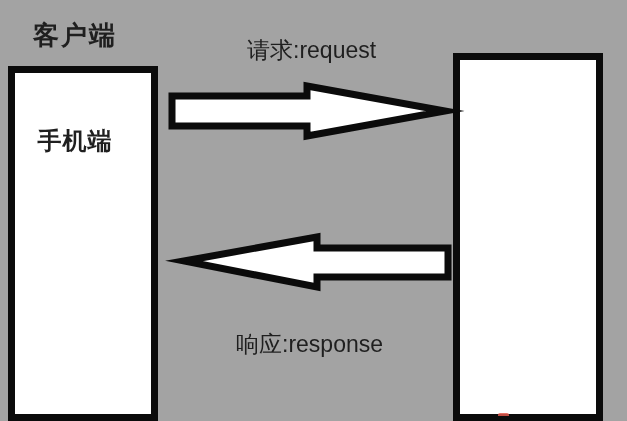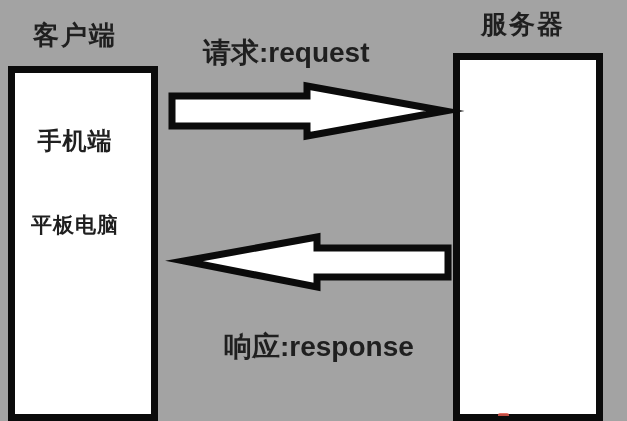--- a/index.html
+++ b/index.html
@@ -55,28 +55,29 @@
     letter-spacing: 1px;
     white-space: nowrap;
     color: #1f1f1f;
   }
   .item-phone   { left: 8px;   top: 129px; font-size: 24px; }
   .item-pc      { left: 8px;   top: 172px; font-size: 24px; }
   .item-tablet  { left: 8px;   top: 214px; font-size: 21px; }
   .item-website { left: 453px; top: 131px; font-size: 25px; }
   .arrow-label {
     position: absolute;
-    font-size: 28px;
-    font-weight: 700;
+    font-size: 23px;
+    font-weight: 400;
     line-height: 1.15;
     white-space: nowrap;
     color: #1f1f1f;
+    margin-left: 44px;
   }
   .label-request  { left: 203px; top: 37px; }
-  .label-response { left: 224px; top: 331px; }
+  .label-response { left: 192px; top: 331px; }
   .arrow-layer {
     position: absolute;
     left: 0;
     top: 0;
     width: 627px;
     height: 421px;
   }
   .arrow-layer polygon {
     fill: #ffffff;
     stroke: #0b0b0b;
@@ -94,25 +95,23 @@
     background: #e2594e;
     opacity: 0.85;
   }
 </style>
 </head>
 <body>
 
 <div class="stage">
 
   <div class="box-title title-client">客户端</div>
-  <div class="box-title title-server">服务器</div>
 
   <div class="box box-client"></div>
   <div class="box-item item-phone">手机端</div>
-  <div class="box-item item-tablet">平板电脑</div>
 
   <div class="box box-server"></div>
 
   <svg class="arrow-layer" viewBox="0 0 627 421" aria-hidden="true">
     <polygon points="172,96 307,96 307,86 445,111 307,136 307,126 172,126"></polygon>
     <polygon points="448,248 317,248 317,237 184,261 317,287 317,277 448,277"></polygon>
   </svg>
 
   <div class="arrow-label label-request">请求:request</div>
   <div class="arrow-label label-response">响应:response</div>

